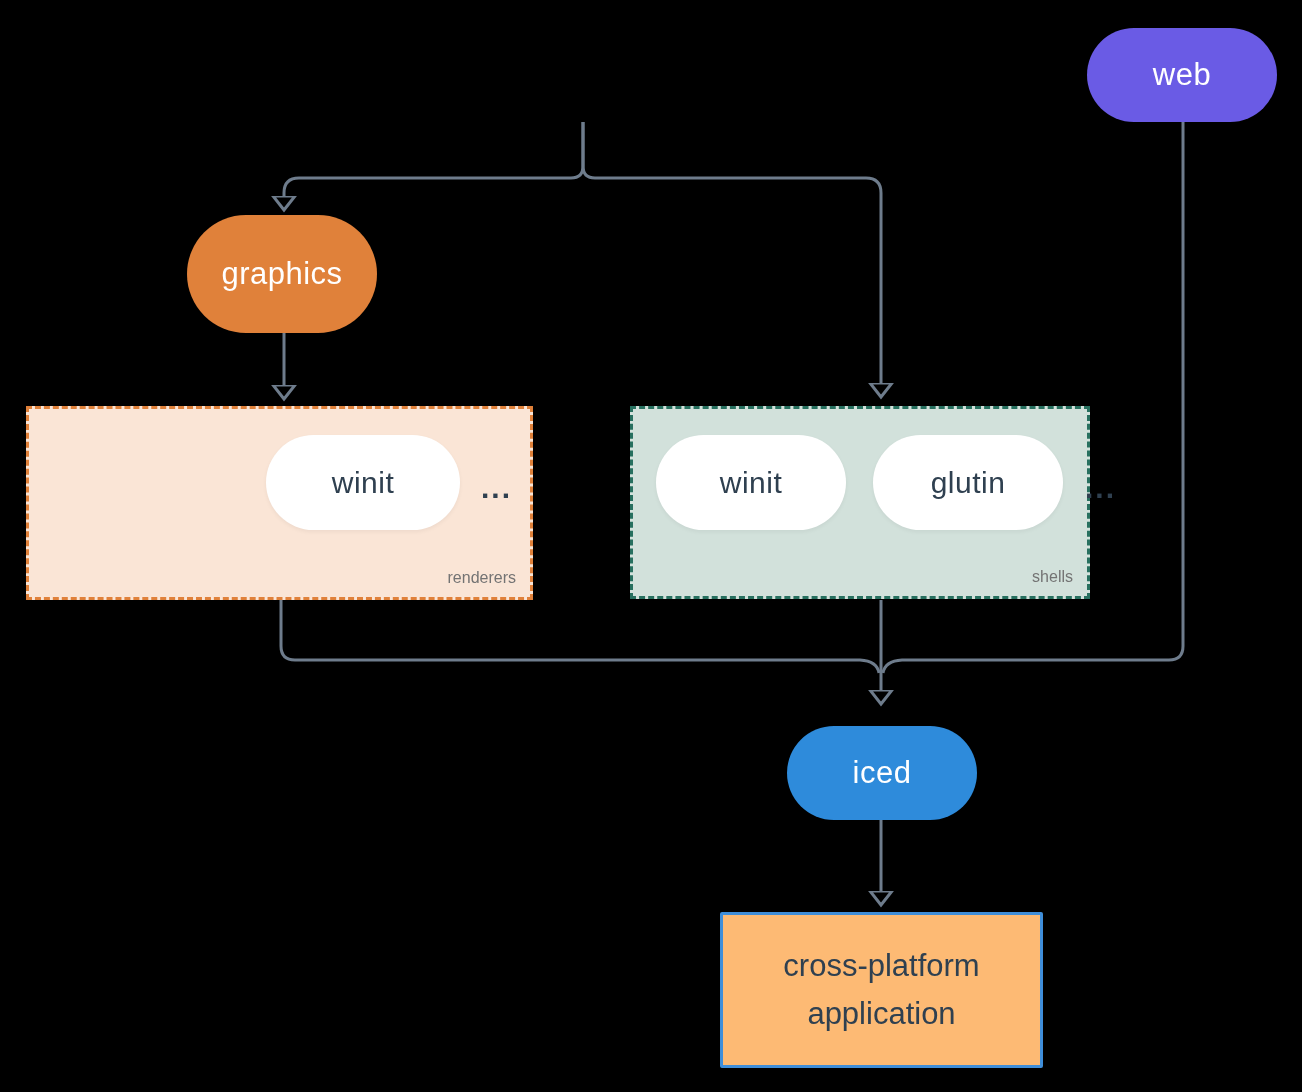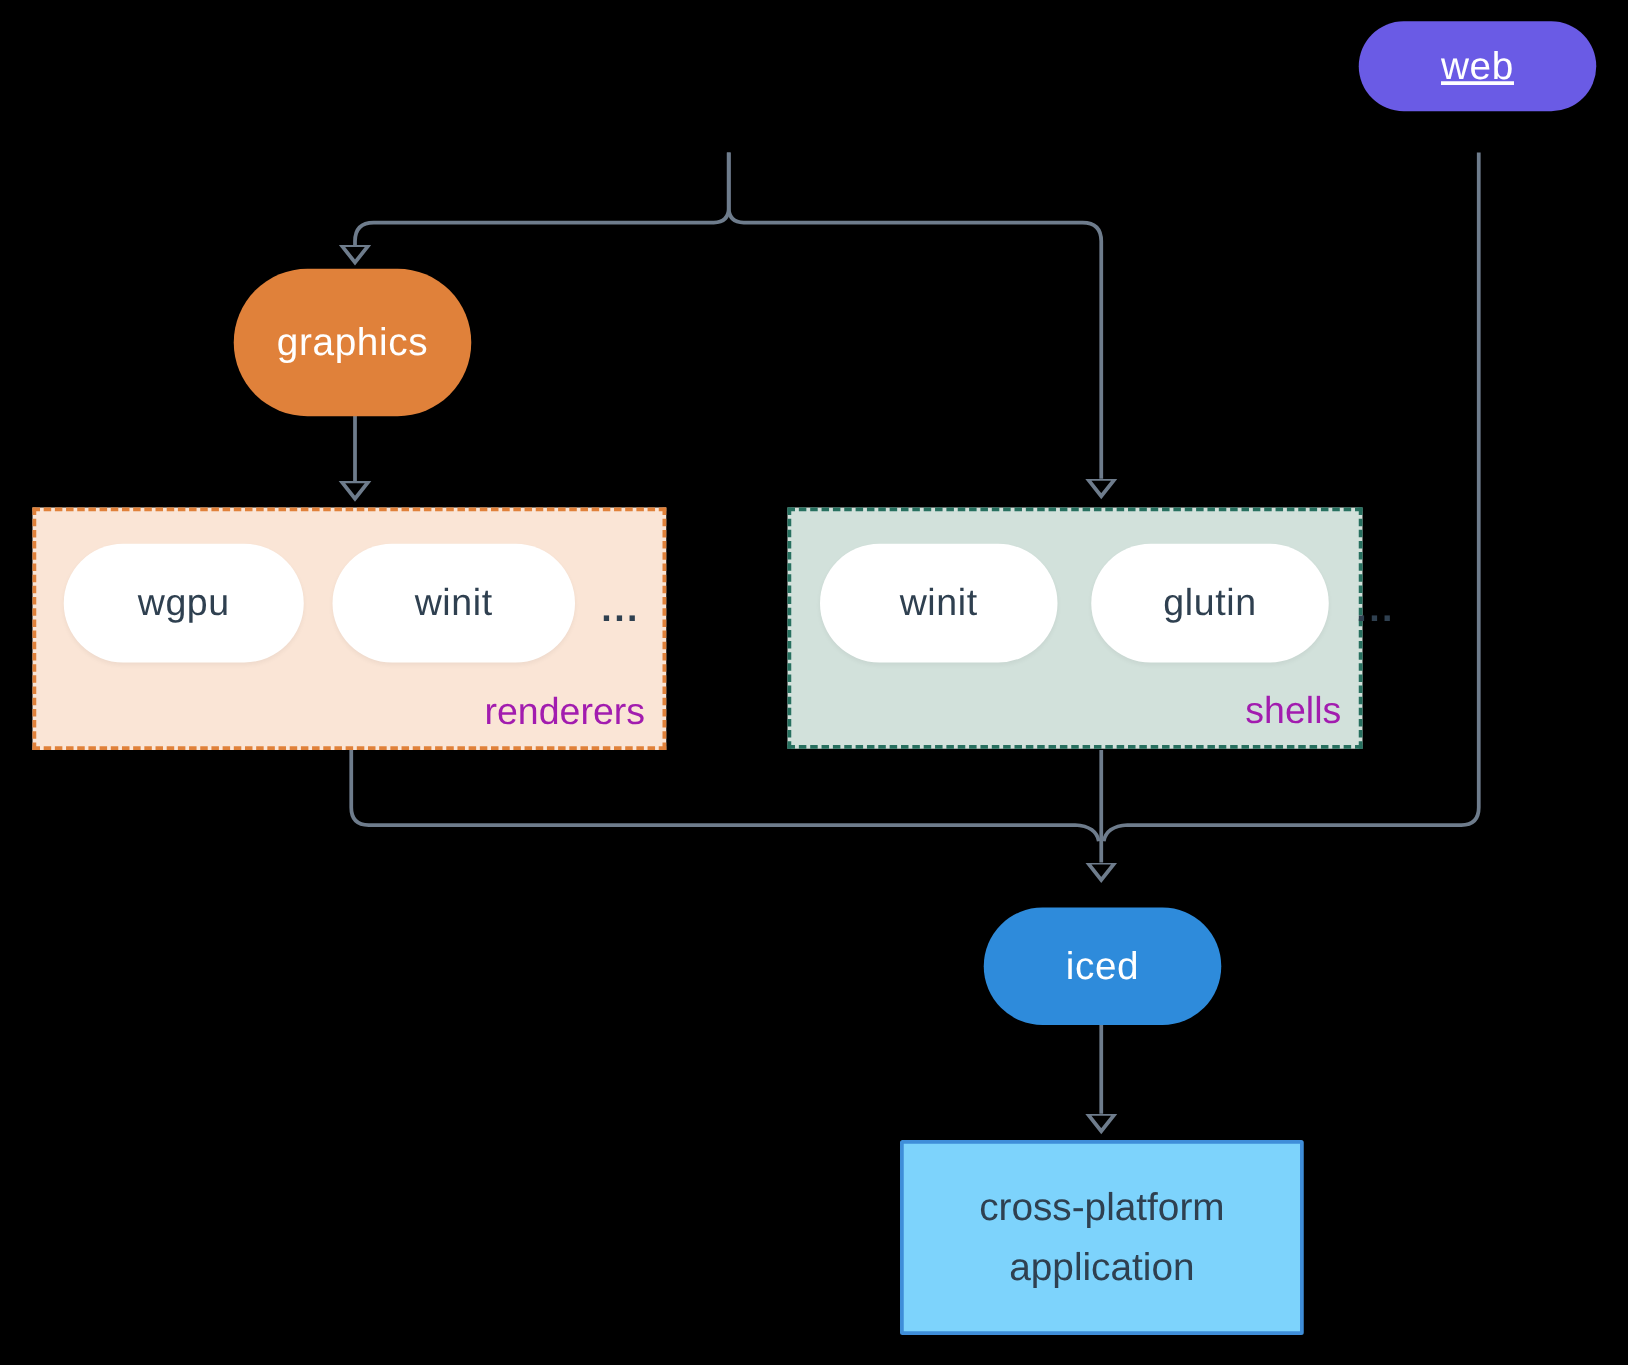--- a/index.html
+++ b/index.html
@@ -56,34 +56,34 @@
     border-color: #e0813a;
   }
   .group-box.shells {
     background: #d2e1db;
     border-color: #27705f;
   }
   .group-label {
     position: absolute;
     right: 14px;
     bottom: 10px;
-    color: #a21caf;
-    font-size: 30px;
+    color: #737373;
+    font-size: 16px;
   }
   .ellipsis {
     position: absolute;
     color: #2f4050;
     font-size: 30px;
     font-weight: bold;
     letter-spacing: 2px;
   }
   .app-box {
     position: absolute;
     box-sizing: border-box;
-    background: #7dd3fc;
+    background: #fdba74;
     border: 3px solid #3f8ed9;
     border-radius: 2px;
     display: flex;
     align-items: center;
     justify-content: center;
     text-align: center;
     color: #2f4050;
     font-size: 31px;
     line-height: 1.55;
     padding: 0 40px;
@@ -103,32 +103,29 @@
     <path d="M583,122 L583,166 Q583,178 571,178 L299,178 Q284,178 284,193 L284,196" marker-end="url(#arrow)"></path>
     <path d="M583,122 L583,166 Q583,178 595,178 L866,178 Q881,178 881,193 L881,383" marker-end="url(#arrow)"></path>
     <path d="M284,313 L284,385" marker-end="url(#arrow)"></path>
     <path d="M281,600 L281,646 Q281,660 295,660 L860,660 Q877,661 879,673"></path>
     <path d="M1183,122 L1183,646 Q1183,660 1169,660 L902,660 Q885,661 883,673"></path>
     <path d="M881,600 L881,690" marker-end="url(#arrow)"></path>
     <path d="M881,803 L881,891" marker-end="url(#arrow)"></path>
   </svg>
 
 
-  <div class="pill purple" style="left:1087px; top:17px; width:190px; height:72px;text-decoration:underline;">
+  <div class="pill purple" style="left:1087px; top:28px; width:190px; height:94px;">
     <span>web</span>
   </div>
 
   <div class="pill orange" style="left:187px; top:215px; width:190px; height:118px;">
     <span>graphics</span>
   </div>
 
   <div class="group-box renderers" style="left:26px; top:406px; width:507px; height:194px;">
-    <div class="pill white" style="left:22px; top:26px; width:192px; height:95px;">
-      <span>wgpu</span>
-    </div>
     <div class="pill white" style="left:237px; top:26px; width:194px; height:95px;">
       <span>winit</span>
     </div>
     <div class="ellipsis" style="left:452px; top:62px;">...</div>
     <div class="group-label">renderers</div>
   </div>
 
   <div class="group-box shells" style="left:630px; top:406px; width:460px; height:193px;">
     <div class="pill white" style="left:23px; top:26px; width:190px; height:95px;">
       <span>winit</span>

